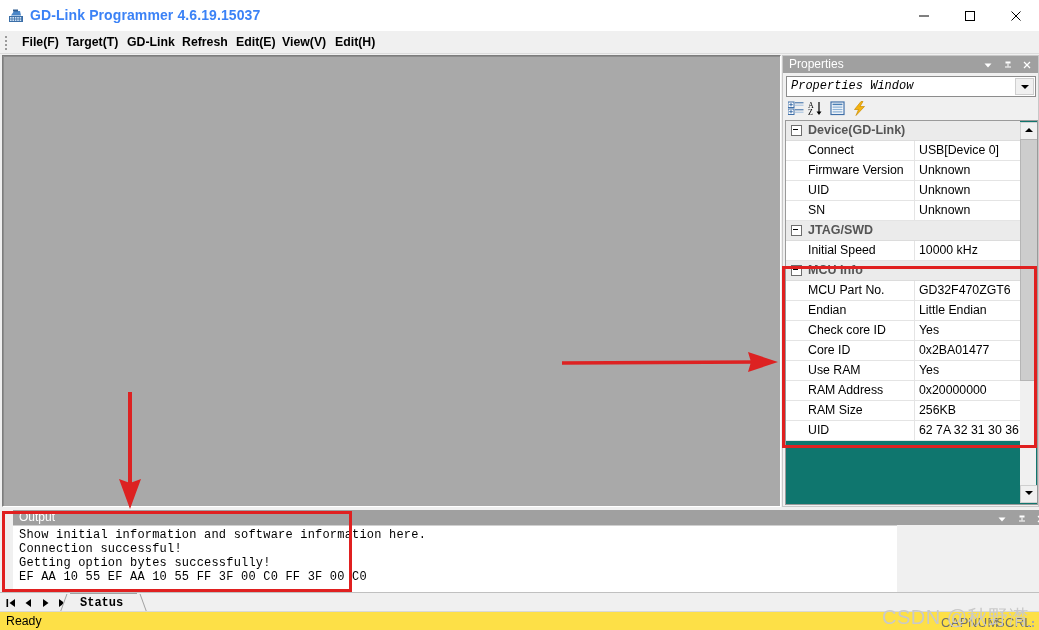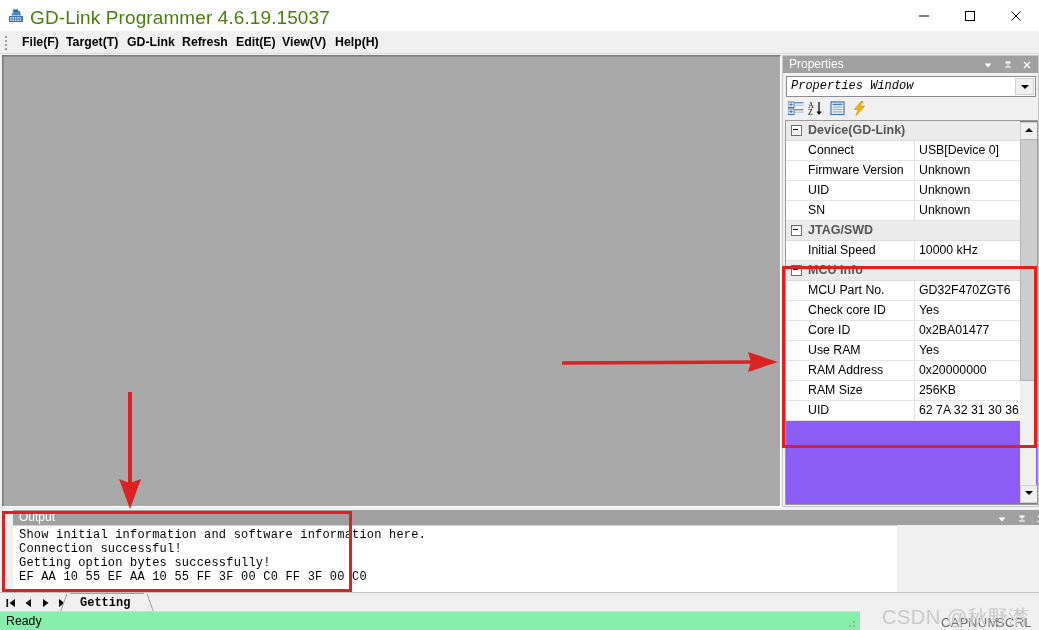--- a/index.html
+++ b/index.html
@@ -7,21 +7,21 @@
     width:1039px;height:630px;overflow:hidden;
     font-family:"Liberation Sans", sans-serif;
     font-size:12px;color:#000;background:#f0f0f0;
     -webkit-font-smoothing:antialiased;
   }
   .app{position:relative;width:1039px;height:630px;background:#f0f0f0;}
 
   
   .titlebar{position:absolute;left:0;top:0;width:1039px;height:31px;background:#ffffff;border-bottom:1px solid #f0f0f0;}
   .title-icon{position:absolute;left:8px;top:8px;width:16px;height:16px;}
-  .title-text{position:absolute;left:30px;top:7px;font-size:19px;color:#4d7c0f;letter-spacing:.1px;white-space:nowrap;}
+  .title-text{position:absolute;left:30px;top:7px;font-size:14px;color:#3b82f6;letter-spacing:.1px;white-space:nowrap;font-weight:bold;}
   .winbtn{position:absolute;top:0;width:46px;height:31px;cursor:default;}
   .winbtn svg{position:absolute;left:50%;top:50%;transform:translate(-50%,-50%);}
   .btn-min{right:92px;}.btn-max{right:46px;}.btn-close{right:0;}
 
   
   .menubar{position:absolute;left:0;top:31px;width:1039px;height:22px;background:#f0f0f0;border-bottom:1px solid #dcdcdc;}
   .menu-grip{position:absolute;left:5px;top:5px;width:3px;height:12px;}
   .menu-grip i{display:block;width:2px;height:2px;background:#9a9a9a;margin-bottom:2px;}
   .menu-item{position:absolute;top:0;height:22px;line-height:22px;padding:0 8px;font-size:12.3px;color:#000;white-space:nowrap;cursor:default;font-weight:bold;}
 
@@ -42,21 +42,21 @@
 
   .props-combo{position:absolute;left:3px;top:20px;width:248px;height:19px;background:#fff;border:1px solid #8c8c8c;font-style:italic;}
   .props-combo-text{position:absolute;left:4px;top:2px;font-size:12px;font-family:"Liberation Mono", monospace;color:#000;}
   .combo-arrow{position:absolute;right:1px;top:1px;width:17px;height:15px;background:#f0f0f0;border:1px solid #cfcfcf;}
   .combo-arrow:after{content:"";position:absolute;left:5px;top:6px;border-left:4px solid transparent;border-right:4px solid transparent;border-top:4px solid #000;}
 
   .props-toolbar{position:absolute;left:2px;top:43px;width:251px;height:19px;background:#f0f0f0;}
   .ptool{position:absolute;top:1px;width:18px;height:17px;cursor:default;}
   .ptool svg{position:absolute;left:1px;top:1px;}
 
-  .grid{position:absolute;left:2px;top:64px;width:251px;height:383px;background:#8b5cf6;border:1px solid #9a9a9a;overflow:hidden;text-align:right;}
+  .grid{position:absolute;left:2px;top:64px;width:251px;height:383px;background:#0f766e;border:1px solid #9a9a9a;overflow:hidden;text-align:right;}
   .grid-inner{position:absolute;left:0;top:0;width:234px;}
   .cat{position:relative;height:19px;background:#ebebeb;border-bottom:1px solid #dcdcdc;}
   .cat-exp{position:absolute;left:5px;top:4px;width:9px;height:9px;border:1px solid #6d6d6d;background:#fff;}
   .cat-exp:after{content:"";position:absolute;left:1px;top:3px;width:5px;height:1px;background:#000;}
   .cat-name{position:absolute;left:22px;top:2px;font-size:12.5px;font-weight:bold;color:#555;}
   .prow{position:relative;height:19px;border-bottom:1px solid #e4e4e4;background:#fff;}
   .pname{position:absolute;left:22px;top:2px;font-size:12.3px;color:#000;white-space:nowrap;}
   .pval{position:absolute;left:133px;top:2px;font-size:12.3px;color:#000;white-space:nowrap;}
   .pdiv{position:absolute;left:128px;top:0;width:1px;height:19px;background:#e4e4e4;}
   .vscroll{position:absolute;right:1px;top:1px;width:16px;height:381px;background:#f0f0f0;}
@@ -79,21 +79,21 @@
   .tabstrip{position:absolute;left:0;top:592px;width:1039px;height:19px;background:#f0f0f0;border-top:1px solid #c0c0c0;}
   .navbtn{position:absolute;top:2px;width:15px;height:15px;cursor:default;}
   .navbtn svg{position:absolute;left:2px;top:3px;}
   .tab{position:absolute;left:70px;top:0px;height:19px;padding:0 14px 0 10px;background:#f0f0f0;border-top:1px solid #a0a0a0;
        font-family:"Liberation Mono", monospace;font-weight:bold;font-size:12px;line-height:19px;cursor:default;
        transform:skewX(0deg);}
   .tab:before{content:"";position:absolute;left:-7px;top:0;width:9px;height:19px;background:#f0f0f0;border-left:1px solid #a0a0a0;transform:skewX(-20deg);}
   .tab:after{content:"";position:absolute;right:-7px;top:0;width:9px;height:19px;background:#f0f0f0;border-right:1px solid #a0a0a0;transform:skewX(20deg);}
 
   
-  .statusbar{position:absolute;left:0;top:611px;width:860px;height:19px;background:#86efac;border-top:1px solid #d8d8d8;}
+  .statusbar{position:absolute;left:0;top:611px;width:1039px;height:19px;background:#fde047;border-top:1px solid #d8d8d8;}
   .status-text{position:absolute;left:6px;top:2px;font-size:12.3px;color:#000;}
   .ind{position:absolute;top:3px;font-size:13px;color:#6e6e6e;letter-spacing:.3px;}
   .grip{position:absolute;right:3px;bottom:2px;width:12px;height:12px;}
   .grip i{position:absolute;width:2px;height:2px;background:#a8a8a8;}
 
   
   .anno{position:absolute;border:3px solid #e02020;pointer-events:none;}
   .anno-props{left:782px;top:266px;width:249px;height:176px;}
   .anno-out{left:2px;top:511px;width:344px;height:75px;}
   .arrow-svg{position:absolute;left:0;top:0;pointer-events:none;}
@@ -150,21 +150,21 @@
         <i></i>
         <i></i>
         <i></i>
       </span>
     <div class="menu-item" style="left:14px">File(F)</div>
     <div class="menu-item" style="left:58px">Target(T)</div>
     <div class="menu-item" style="left:119px">GD-Link</div>
     <div class="menu-item" style="left:174px">Refresh</div>
     <div class="menu-item" style="left:228px">Edit(E)</div>
     <div class="menu-item" style="left:274px">View(V)</div>
-    <div class="menu-item" style="left:327px">Help(H)</div>
+    <div class="menu-item" style="left:327px">Edit(H)</div>
   </div>
 
   <div class="client"></div>
 
   <div class="props">
     <div class="props-title">
       <span class="props-title-text">Properties</span>
       <span class="dockbtns">
         <span class="dockbtn">
           <svg width="9" height="9" viewBox="0 0 9 9">
@@ -273,20 +273,25 @@
           <span class="cat-exp"></span>
           <span class="cat-name">MCU Info</span>
         </div>
         <div class="prow">
           <span class="pdiv"></span>
           <span class="pname">MCU Part No.</span>
           <span class="pval">GD32F470ZGT6</span>
         </div>
         <div class="prow">
           <span class="pdiv"></span>
+          <span class="pname">Endian</span>
+          <span class="pval">Little Endian</span>
+        </div>
+        <div class="prow">
+          <span class="pdiv"></span>
           <span class="pname">Check core ID</span>
           <span class="pval">Yes</span>
         </div>
         <div class="prow">
           <span class="pdiv"></span>
           <span class="pname">Core ID</span>
           <span class="pval">0x2BA01477</span>
         </div>
         <div class="prow">
           <span class="pdiv"></span>
@@ -369,21 +374,21 @@
       <svg width="11" height="10" viewBox="0 0 11 10">
           <polygon points="3,1 3,9 8.5,5" fill="#000"></polygon>
         </svg>
     </span>
     <span class="navbtn" style="left:55px">
       <svg width="11" height="10" viewBox="0 0 11 10">
           <polygon points="2,1 2,9 7.5,5" fill="#000"></polygon>
           <rect x="8.4" y="1" width="1.6" height="8" fill="#000"></rect>
         </svg>
     </span>
-    <div class="tab">Getting</div>
+    <div class="tab">Status</div>
   </div>
 
   <div class="statusbar">
     <span class="status-text">Ready</span>
     <span class="ind" style="left:941px">CAP</span>
     <span class="ind" style="left:968px">NUM</span>
     <span class="ind" style="left:996px">SCRL</span>
     <span class="grip">
       <i style="left:8px;top:8px"></i>
         <i style="left:4px;top:8px"></i>

